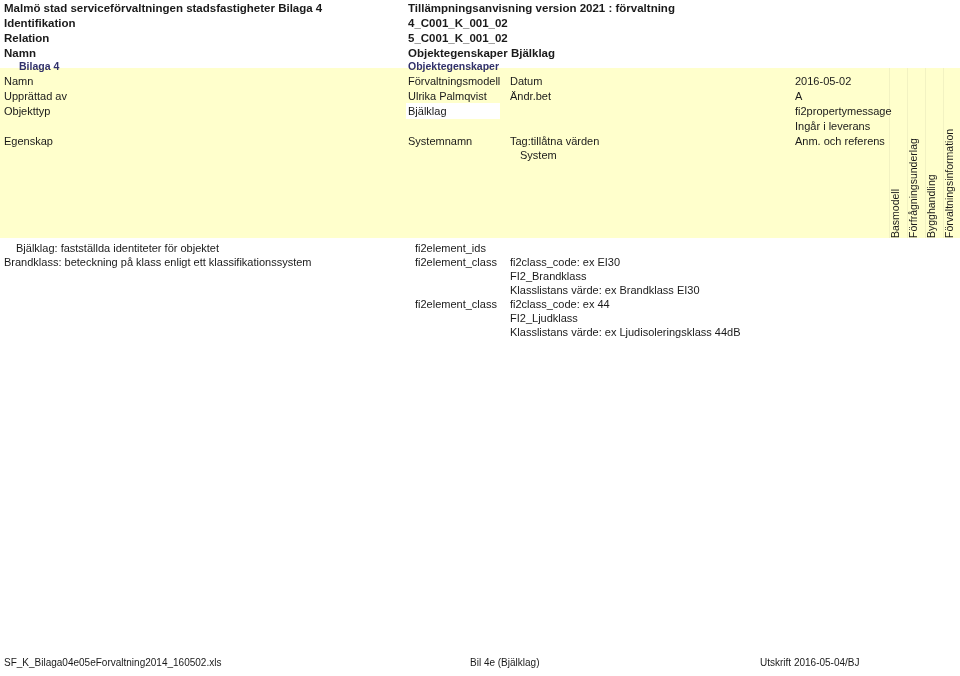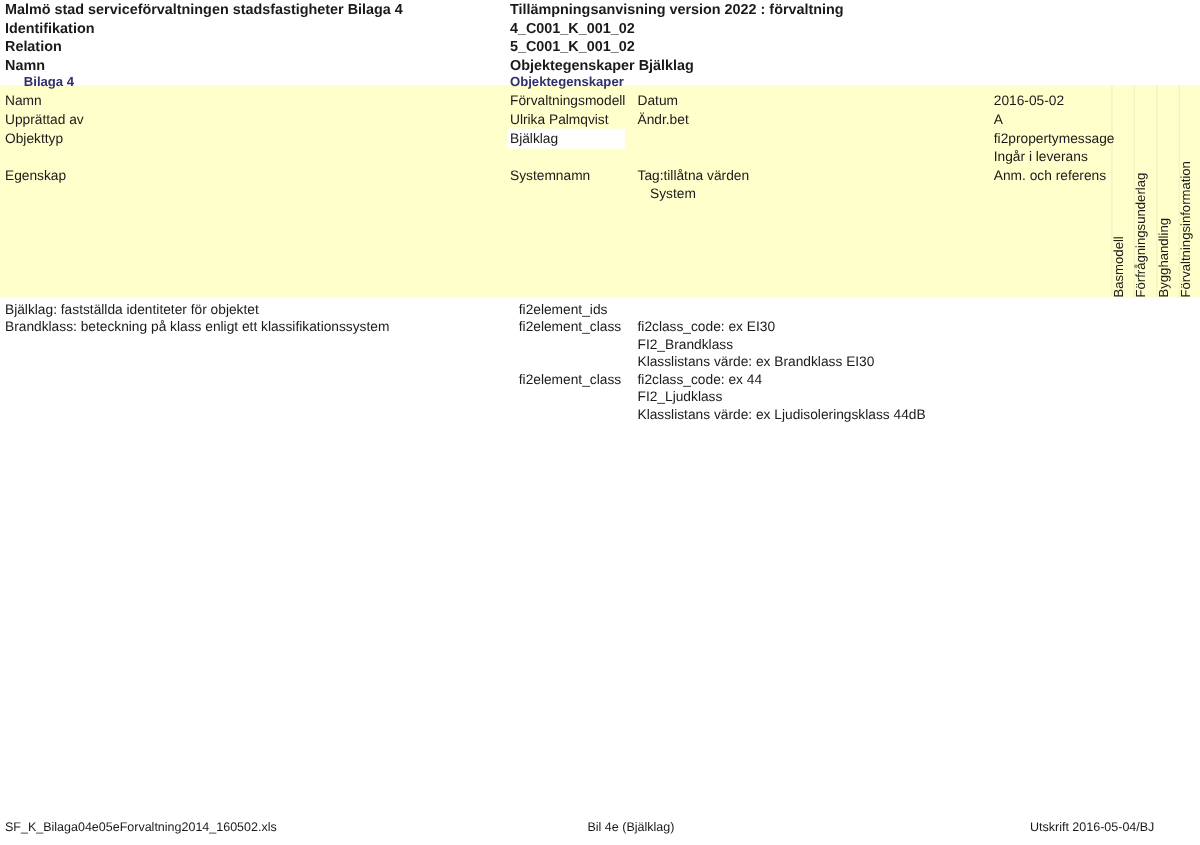--- a/index.html
+++ b/index.html
@@ -86,35 +86,35 @@
   .footer-cell {
     position: absolute;
     top: 657px;
     font-size: 10px;
     line-height: 12px;
     color: #1a1a1a;
     white-space: nowrap;
   }
   .footer-left  { left: 4px; }
   .footer-mid   { left: 446px; padding-left: 24px; }
-  .footer-right { left: 824px; }
+  .footer-right { left: 760px; }
 </style>
 </head>
 <body>
 
 <div id="sheet">
 
   <div class="band"></div>
   <div class="band-col-sep" style="left:889px;"></div>
   <div class="band-col-sep" style="left:907px;"></div>
   <div class="band-col-sep" style="left:925px;"></div>
   <div class="band-col-sep" style="left:943px;"></div>
 
   <div class="cell bold" style="left:4px; top:2px;">Malmö stad serviceförvaltningen stadsfastigheter Bilaga 4</div>
-  <div class="cell bold" style="left:408px; top:2px;">Tillämpningsanvisning version 2022 : förvaltning</div>
+  <div class="cell bold" style="left:408px; top:2px;">Tillämpningsanvisning version 2021 : förvaltning</div>
 
   <div class="cell bold" style="left:4px; top:17px;">Identifikation</div>
   <div class="cell bold" style="left:408px; top:17px;">4_C001_K_001_02</div>
 
   <div class="cell bold" style="left:4px; top:32px;">Relation</div>
   <div class="cell bold" style="left:408px; top:32px;">5_C001_K_001_02</div>
 
   <div class="cell bold" style="left:4px; top:47px;">Namn</div>
   <div class="cell bold" style="left:408px; top:47px;text-align:right;">Objektegenskaper Bjälklag</div>
 
@@ -150,21 +150,21 @@
   <div class="vcap-wrap" style="left:907px; top:118px; height:120px;">
     <div class="vcap" style="left:12px;">Förfrågningsunderlag</div>
   </div>
   <div class="vcap-wrap" style="left:925px; top:118px; height:120px;">
     <div class="vcap" style="left:12px;">Bygghandling</div>
   </div>
   <div class="vcap-wrap" style="left:943px; top:118px; height:120px;">
     <div class="vcap" style="left:12px;">Förvaltningsinformation</div>
   </div>
 
-  <div class="cell" style="left:4px; top:242px;">Bjälklag: fastställda identiteter för objektet</div>
+  <div class="cell" style="left:16px; top:242px;">Bjälklag: fastställda identiteter för objektet</div>
   <div class="cell" style="left:415px; top:242px;">fi2element_ids</div>
 
   <div class="cell" style="left:4px; top:256px;">Brandklass: beteckning på klass enligt ett klassifikationssystem</div>
   <div class="cell" style="left:415px; top:256px;">fi2element_class</div>
   <div class="cell" style="left:510px; top:256px;">fi2class_code: ex EI30</div>
   <div class="cell" style="left:510px; top:270px;">FI2_Brandklass</div>
   <div class="cell" style="left:510px; top:284px;">Klasslistans värde: ex Brandklass EI30</div>
 
   <div class="cell" style="left:415px; top:298px;">fi2element_class</div>
   <div class="cell" style="left:510px; top:298px;">fi2class_code: ex 44</div>

